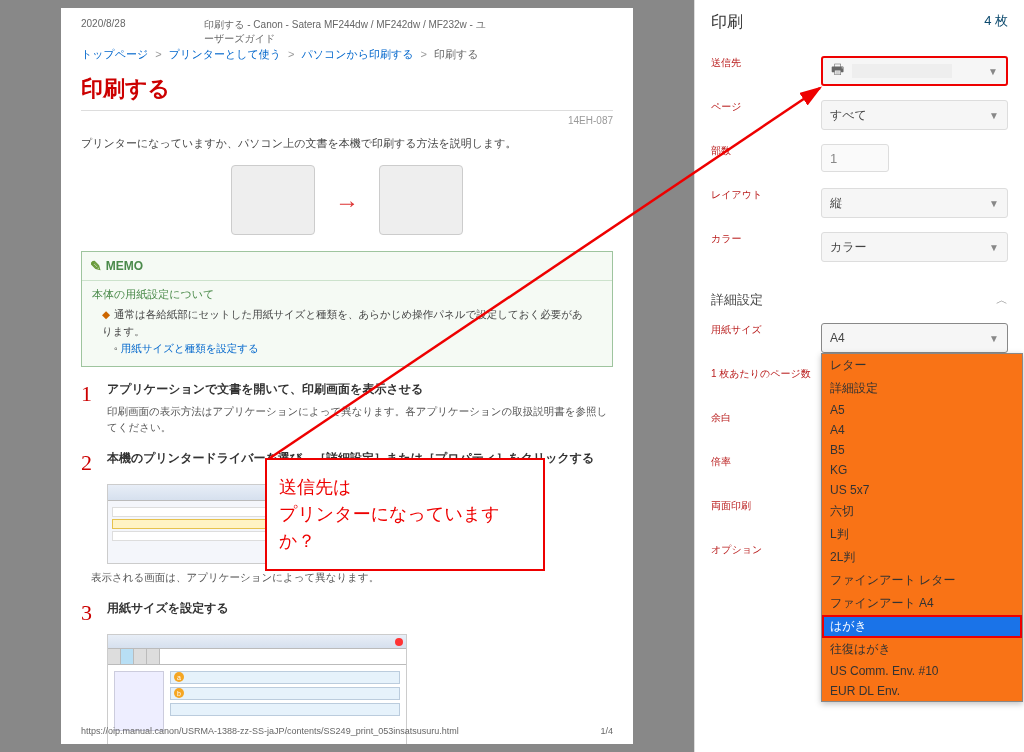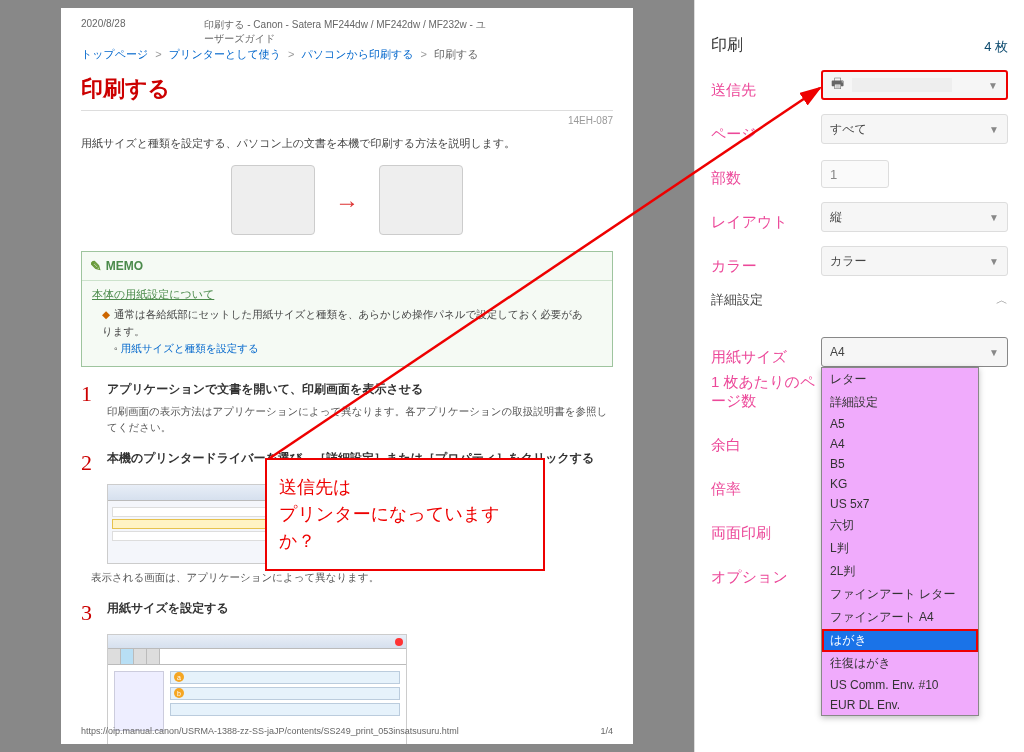--- a/index.html
+++ b/index.html
@@ -14,21 +14,21 @@
 .breadcrumb span.current { color: #666; }
 h1.doc-title { color: #c00; font-size: 22px; font-weight: bold; margin: 12px 0 4px; border-bottom: 1px solid #ddd; padding-bottom: 6px; }
 .doc-code { text-align: right; font-size: 10px; color: #999; }
 .doc-desc { font-size: 11px; color: #444; margin: 10px 0 14px; }
 .illustration { display: flex; justify-content: center; align-items: center; gap: 20px; margin: 10px 0 16px; }
 .illust-box { width: 84px; height: 70px; background: #eee; border: 1px solid #ccc; border-radius: 4px; }
 .arrow { color: #d33; font-size: 24px; }
 .memo-box { border: 1px solid #9ec49e; background: #f5faf4; margin: 10px 0; padding: 0; }
 .memo-head { display: flex; align-items: center; gap: 4px; padding: 6px 8px 2px; color: #4a8a4a; font-weight: bold; font-size: 12px; }
 .memo-head .pen { color: #6a9a3a; font-size: 14px; }
-.memo-sub { color: #4a8a4a; font-size: 11px; padding: 0 10px; border-top: 1px solid #cce2cc; margin-top: 4px; padding-top: 6px; text-decoration: underline; }
+.memo-sub { color: #4a8a4a; font-size: 11px; padding: 0 10px; border-top: 1px solid #cce2cc; margin-top: 4px; padding-top: 6px; }
 .memo-body { font-size: 10.5px; color: #444; padding: 4px 20px 10px; line-height: 1.6; }
 .memo-body .star { color: #c60; margin-right: 4px; }
 .memo-body .link { color: #06c; }
 .step { display: flex; gap: 8px; margin: 14px 0 6px; }
 .step-num { color: #c00; font-size: 22px; font-family: Georgia, serif; font-weight: normal; width: 18px; }
 .step-content { flex: 1; }
 .step-title { font-weight: bold; font-size: 12px; }
 .step-desc { font-size: 10.5px; color: #555; margin-top: 6px; line-height: 1.5; }
 .screenshot { width: 260px; height: 80px; background: #f4f6fb; border: 1px solid #ccc; margin: 8px 0 6px 26px; position: relative; }
 .screenshot .bar { height: 16px; background: linear-gradient(#e8eef7,#d6e0ee); border-bottom: 1px solid #bbb; }
@@ -42,31 +42,31 @@
 .screenshot2 .tabs { display: flex; border-bottom: 1px solid #bbb; height: 16px; font-size: 8px; }
 .screenshot2 .tab { padding: 2px 6px; background: #ddd; border-right: 1px solid #bbb; }
 .screenshot2 .tab.active { background: #b8dff5; }
 .screenshot2 .body { display: flex; }
 .screenshot2 .thumb { width: 50px; height: 60px; background: #eef; margin: 6px; border: 1px solid #ccd; }
 .screenshot2 .rows { flex: 1; padding: 6px 6px 0 0; }
 .screenshot2 .rrow { background: #e6f2fb; border: 1px solid #bcd; margin-bottom: 3px; height: 13px; font-size: 8px; padding: 0 3px; display: flex; align-items: center; gap: 4px; }
 .screenshot2 .badge { width: 10px; height: 10px; border-radius: 50%; background: #f5a623; color: #fff; font-size: 7px; display: flex; align-items: center; justify-content: center; }
 .doc-footer { position: absolute; bottom: 8px; left: 20px; right: 20px; font-size: 9px; color: #666; display: flex; justify-content: space-between; }
 .panel { width: 330px; background: #fff; border-left: 1px solid #ddd; padding: 12px 16px 0; font-size: 13px; color: #333; overflow: hidden; }
-.panel-row { display: flex; align-items: flex-end; min-height: 44px; }
-.panel-label { width: 110px; color: #ec4899; font-size: 15px; }
+.panel-row { display: flex; align-items: flex-start; min-height: 44px; }
+.panel-label { width: 110px; color: #b91c1c; font-size: 10px; }
 .panel-control { flex: 1; position: relative; }
 .sheets { color: #0c4a6e; }
 .sel { height: 30px; background: #f6f6f6; border: 1px solid #ddd; border-radius: 3px; display: flex; align-items: center; padding: 0 8px; font-size: 12px; color: #444; justify-content: space-between; }
 .sel .caret { color: #888; font-size: 10px; }
 .sel.hl { border: 2.5px solid #e00; }
 .num-input { height: 28px; width: 68px; border: 1px solid #ddd; background: #fafafa; border-radius: 3px; display: flex; align-items: center; padding: 0 8px; color: #888; }
 .adv-row { display: flex; justify-content: space-between; align-items: center; padding: 14px 0; color: #444; border-top: 1px solid transparent; }
 .adv-row .chev { color: #888; font-size: 12px; }
-.dropdown { position: absolute; top: 30px; left: 0; width: 158px; background: #f0abfc; border: 1px solid #888; box-shadow: 0 2px 6px rgba(0,0,0,0.25); z-index: 10; max-height: 360px; overflow-y: auto; font-size: 12px; }
+.dropdown { position: absolute; top: 30px; left: 0; width: 202px; background: #f97316; border: 1px solid #888; box-shadow: 0 2px 6px rgba(0,0,0,0.25); z-index: 10; max-height: 360px; overflow-y: auto; font-size: 12px; }
 .dropdown::-webkit-scrollbar { width: 14px; }
 .dropdown::-webkit-scrollbar-thumb { background: #ccc; border: 3px solid #fff; border-radius: 8px; }
 .dropdown .opt { padding: 3px 8px; white-space: nowrap; }
 .dropdown .opt.selected { background: #1a73e8; color: #fff; outline: 2.5px solid #e00; outline-offset: -2px; }
 .annotation-box { position: absolute; border: 2.5px solid #e00; background: #fff; padding: 14px 12px; font-size: 18px; color: #e00; line-height: 1.5; z-index: 50; }
 svg.arrow-svg { position: absolute; top: 0; left: 0; pointer-events: none; z-index: 49; }
 </style>
 </head>
 <body>
 
@@ -79,21 +79,21 @@
         <span>トップページ</span>
         <span class="sep">&gt;</span>
         <span>プリンターとして使う</span>
         <span class="sep">&gt;</span>
         <span>パソコンから印刷する</span>
         <span class="sep">&gt;</span>
         <span class="current">印刷する</span>
       </div>
       <h1 class="doc-title">印刷する</h1>
       <div class="doc-code">14EH-087</div>
-      <div class="doc-desc">用紙サイズと種類を設定する、パソコン上の文書を本機で印刷する方法を説明します。</div>
+      <div class="doc-desc">プリンターになっていますか、パソコン上の文書を本機で印刷する方法を説明します。</div>
       <div class="illustration">
         <div class="illust-box"></div>
         <div class="arrow">→</div>
         <div class="illust-box"></div>
       </div>
       <div class="memo-box">
         <div class="memo-head">
             <span class="pen">✎</span>
             <span>MEMO</span>
           </div>

